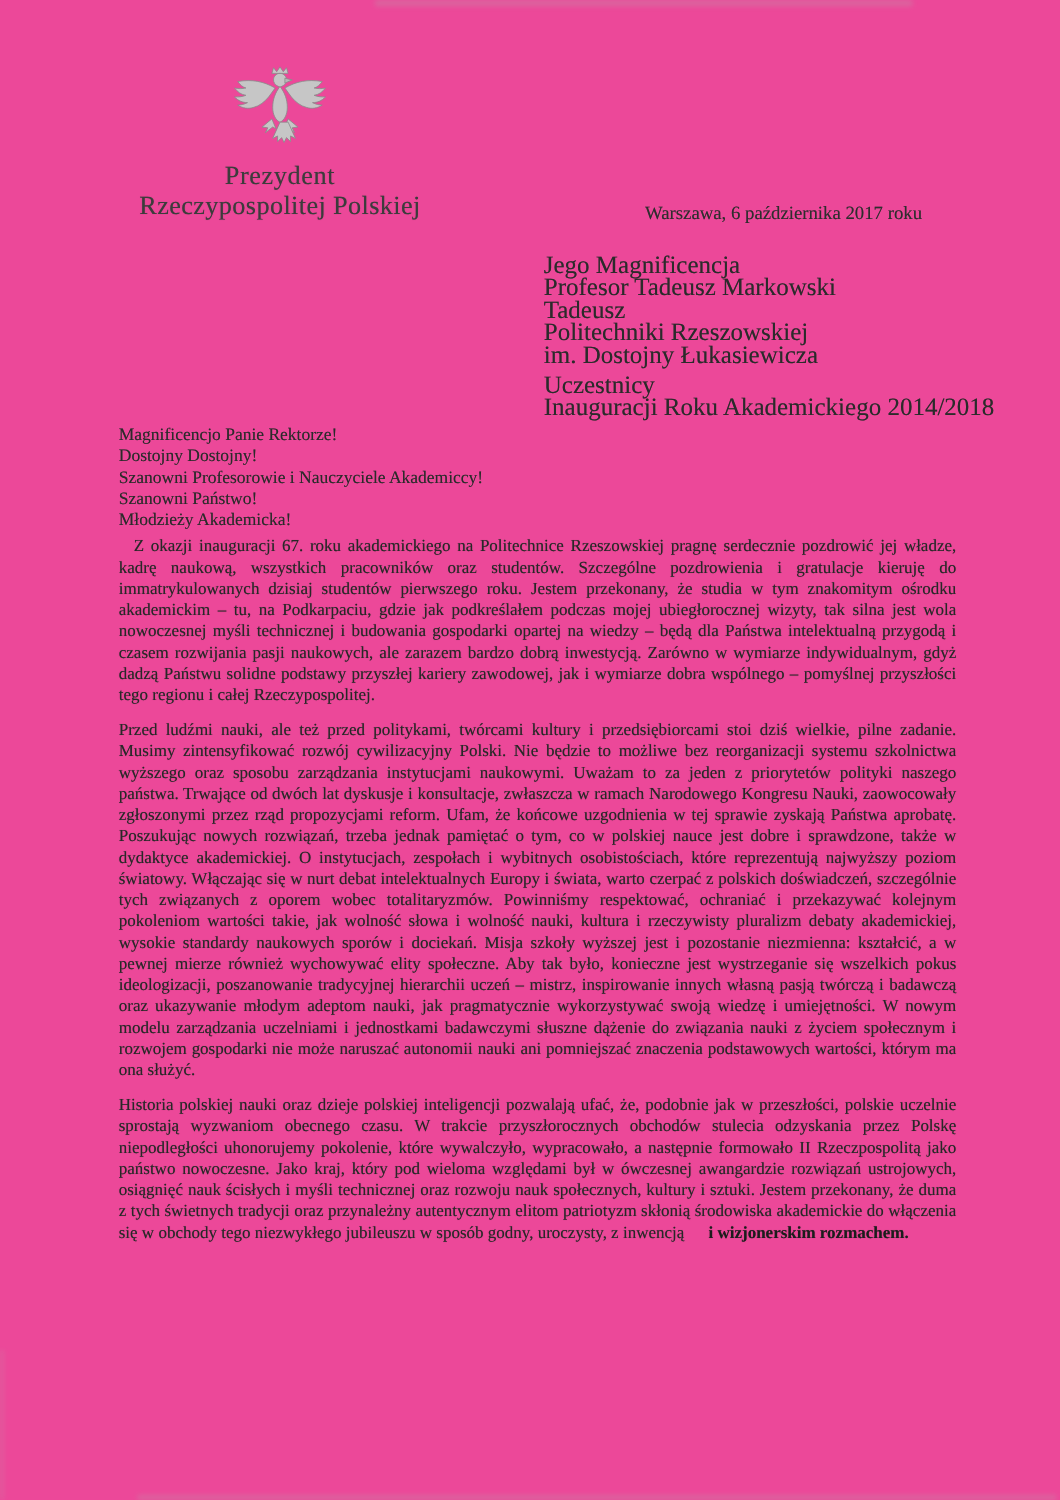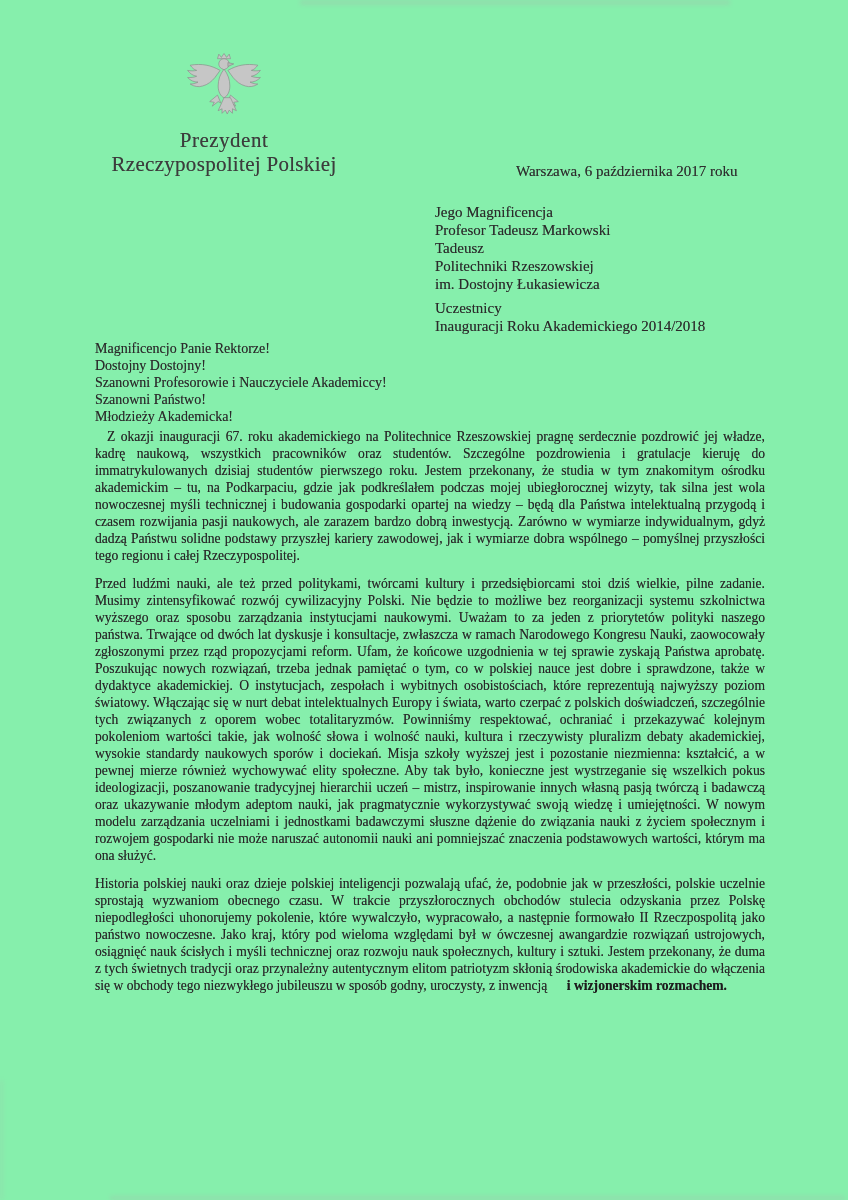--- a/index.html
+++ b/index.html
@@ -1,20 +1,20 @@
 <!DOCTYPE html>
 <html><head>
 <meta charset="utf-8">
 <style>
   html, body { margin: 0; padding: 0; background: #ffffff; }
   .page {
     position: relative;
     width: 848px;
     height: 1200px;
-    background: #86efac;
+    background: #ec4899;
     overflow: hidden;
     font-family: "Liberation Serif", "DejaVu Serif", serif;
     color: #262626;
   }
   
   .smudge { position: absolute; background: #aeaeae; opacity: .28; filter: blur(2px); }
   .smudge.top { left: 300px; top: 0; width: 430px; height: 5px; }
   .smudge.bottom { left: 110px; top: 1196px; width: 735px; height: 4px; }
   .smudge.left-edge { left: 0; top: 1080px; width: 3px; height: 120px; opacity: .2; }
 
@@ -40,21 +40,21 @@
     position: absolute;
     left: 516px; top: 163px;
     font-size: 15px;
     color: #2e2e2e;
     text-shadow: 0 0 0.5px rgba(50,50,50,.55);
   }
 
   .recipient {
     position: absolute;
     left: 435px; top: 203px;
-    font-size: 15px; line-height: 18px;
+    font-size: 20px; line-height: 18px;
     color: #2b2b2b;
     text-shadow: 0 0 0.5px rgba(50,50,50,.55);
   }
   .recipient .block2 { margin-top: 6px; }
 
   .salutation {
     position: absolute;
     left: 95px; top: 340px;
     font-size: 14px; line-height: 17px;
     color: #2b2b2b;

